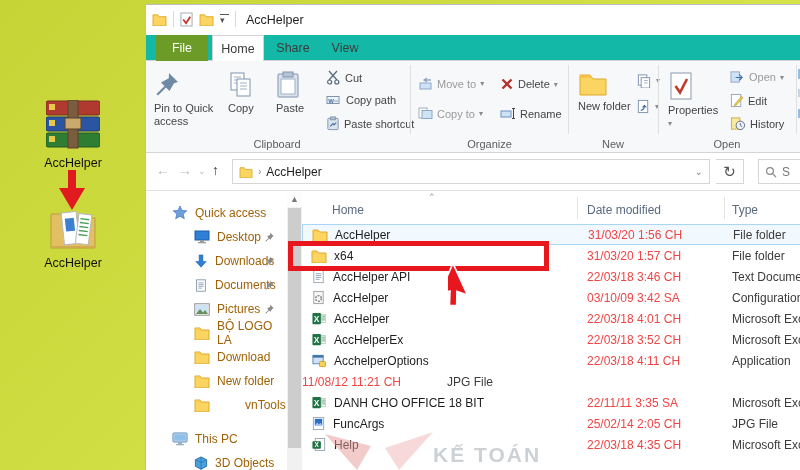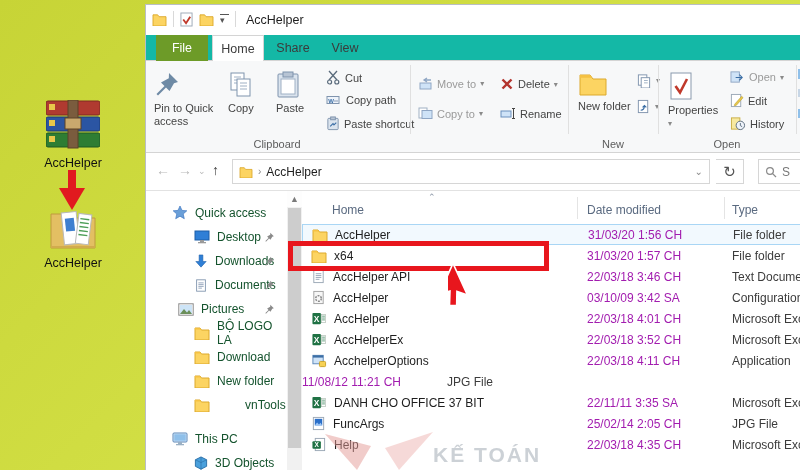--- a/index.html
+++ b/index.html
@@ -41,37 +41,37 @@
   .addrbox{position:absolute;left:86px;top:6px;width:478px;height:25px;border:1px solid #d6d6d6;background:#fff;
     display:flex;align-items:center;padding:0 6px;box-sizing:border-box;font-size:12px;color:#1e1e1e;gap:5px;}
   .addr-chev{margin-left:auto;color:#8a8a8a;font-size:10px;}
   .refreshbtn{position:absolute;left:570px;top:6px;width:28px;height:25px;border:1px solid #d6d6d6;border-left:none;
     display:flex;align-items:center;justify-content:center;color:#555;font-size:15px;box-sizing:border-box;}
   .searchbox{position:absolute;left:612px;top:6px;width:60px;height:25px;border:1px solid #d6d6d6;background:#fff;
     display:flex;align-items:center;padding:0 6px;gap:5px;font-size:12px;color:#777;box-sizing:border-box;}
   
   .content{position:absolute;left:0;top:186px;width:100%;bottom:0;background:#fff;}
   .sidebar{position:absolute;left:0;top:0;width:141px;bottom:0;padding-top:10px;box-sizing:border-box;}
-  .side-item{position:relative;height:24px;display:flex;align-items:center;gap:7px;font-size:12px;color:#14532d;}
+  .side-item{position:relative;height:24px;display:flex;align-items:center;gap:7px;font-size:12px;color:#a16207;}
   .side-item .pin{position:absolute;left:118px;}
   .vscroll{position:absolute;left:141px;top:0;width:15px;bottom:0;background:#f1f1f1;}
   .vscroll .uparrow{position:absolute;top:0;left:0;width:15px;height:16px;background:#fdfdfd;color:#7a7a7a;font-size:9px;text-align:center;line-height:16px;}
   .vscroll .thumb{position:absolute;top:17px;left:1px;width:13px;height:240px;background:#cdcdcd;}
   
   .flist{position:absolute;left:156px;top:0;right:0;bottom:0;}
   .fhead{position:absolute;left:0;top:0;width:500px;height:32px;font-size:12px;color:#5a6a80;}
   .fhead .hname{position:absolute;left:30px;top:12px;}
   .fhead .hdate{position:absolute;left:285px;top:12px;}
   .fhead .htype{position:absolute;left:430px;top:12px;}
   .fhead .sortcaret{position:absolute;left:126px;top:1px;color:#8a96a6;font-size:9px;}
   .fhead .hsep{position:absolute;top:6px;height:22px;width:1px;background:#e4e4e4;}
   .frows{position:absolute;left:0;top:33px;width:520px;}
   .frow{position:relative;height:21px;display:flex;align-items:center;font-size:12px;color:#1e1e1e;box-sizing:border-box;}
   .frow .c-name{width:285px;display:flex;align-items:center;gap:7px;padding-left:9px;box-sizing:border-box;white-space:nowrap;overflow:hidden;}
-  .frow .c-date{width:145px;color:#a21caf;white-space:nowrap;}
+  .frow .c-date{width:145px;color:#ef4444;white-space:nowrap;}
   .frow .c-type{flex:1;color:#3c3c3c;white-space:nowrap;}
   .frow.sel{background:#f2f9fe;border:1px solid #a9d6f5;}
   
   .redbox{position:absolute;left:288px;top:241px;width:261px;height:30px;border:5px solid #e8161d;box-sizing:border-box;}
   .watermark-text{position:absolute;left:433px;top:443px;font-size:21px;font-weight:bold;letter-spacing:2px;color:#ccd1d6;}
   .icon{display:inline-flex;align-items:center;justify-content:center;line-height:0;}
 </style>
 </head>
 <body>
 
@@ -242,20 +242,21 @@
       </div>
       <div class="smallbtn" style="left:354px;top:46px;">
         <span class="icon">
             <svg width="16" height="13" viewBox="0 0 16 13">
               <rect x="1" y="4" width="10" height="6" fill="#cfe3f7" stroke="#6a8fbd"></rect>
               <path d="M13.5 1.5v10M12 1.5h3M12 11.5h3" stroke="#444" stroke-width="1"></path>
             </svg>
           </span>
         <span>Rename</span>
       </div>
+      <div class="rgroup-label" style="left:266px;width:155px;">Organize</div>
       <div class="rsep" style="left:422px;"></div>
 
       <div class="bigbtn" style="left:432px;width:54px;">
         <span class="bicon icon"><svg width="30" height="26" viewBox="0 0 30 26">
               <path d="M2 4h10l3 4h13v16H2z" fill="#fcd462" stroke="#dca92c"></path>
               <path d="M2 4h10l2 2.8H2z" fill="#f5c143"></path>
             </svg></span>
         <span>New folder</span>
       </div>
       <div class="smallbtn" style="left:490px;top:12px;">
@@ -400,21 +401,21 @@
                 <path d="M5 5h6M5 7h6M5 9h6M5 11h4" stroke="#7f93ad" stroke-width="0.9"></path>
               </svg>
             </span>
             <span>Documents</span>
             <span class="pin icon">
               <svg width="11" height="11" viewBox="0 0 26 28">
                 <path d="M15 2l9 9-4 1.2L15.5 20 12 16.5 4 24.5 2.5 23l8-8L7 11.5l7.8-4.3z" fill="#8a8a8a"></path>
               </svg>
             </span>
           </div>
-          <div class="side-item" style="padding-left: 32px;">
+          <div class="side-item" style="padding-left: 48px;">
             <span class="icon">
               <svg width="16" height="13" viewBox="0 0 16 13">
                 <rect x=".8" y=".8" width="14.4" height="11.4" fill="#fff" stroke="#8a8a8a"></rect>
                 <rect x="2" y="2" width="12" height="9" fill="#cde4f7"></rect>
                 <path d="M2 11 l4-5 3 3.4 2-2.3 3 3.9z" fill="#6b8f5a"></path>
               </svg>
             </span>
             <span>Pictures</span>
             <span class="pin icon">
               <svg width="11" height="11" viewBox="0 0 26 28">
@@ -596,21 +597,21 @@
             <div class="frow">
               <div class="c-name">
                 <span class="icon">
                   <svg width="16" height="15" viewBox="0 0 16 16">
                     <rect x="1" y="2" width="9" height="12" rx="1" fill="#1f7244"></rect>
                     <text x="5.5" y="11.5" font-size="9" fill="#fff" text-anchor="middle" font-weight="bold" font-family="Liberation Sans">X</text>
                     <rect x="10.5" y="3.5" width="4.5" height="9" fill="#fff" stroke="#9fb0a4" stroke-width=".6"></rect>
                     <path d="M11.3 5.5h3M11.3 7.5h3M11.3 9.5h3" stroke="#1f7244" stroke-width=".7"></path>
                   </svg>
                 </span>
-                <span>DANH CHO OFFICE 37 BIT</span>
+                <span>DANH CHO OFFICE 18 BIT</span>
               </div>
               <div class="c-date">22/11/11 3:35 SA</div>
               <div class="c-type">Microsoft Exc</div>
             </div>
             <div class="frow">
               <div class="c-name">
                 <span class="icon">
                   <svg width="15" height="15" viewBox="0 0 16 16">
                     <rect x="2.5" y="1.5" width="11" height="13" fill="#fff" stroke="#9aa7b5"></rect>
                     <rect x="4" y="3" width="8" height="7" fill="#2a6fc9"></rect>

